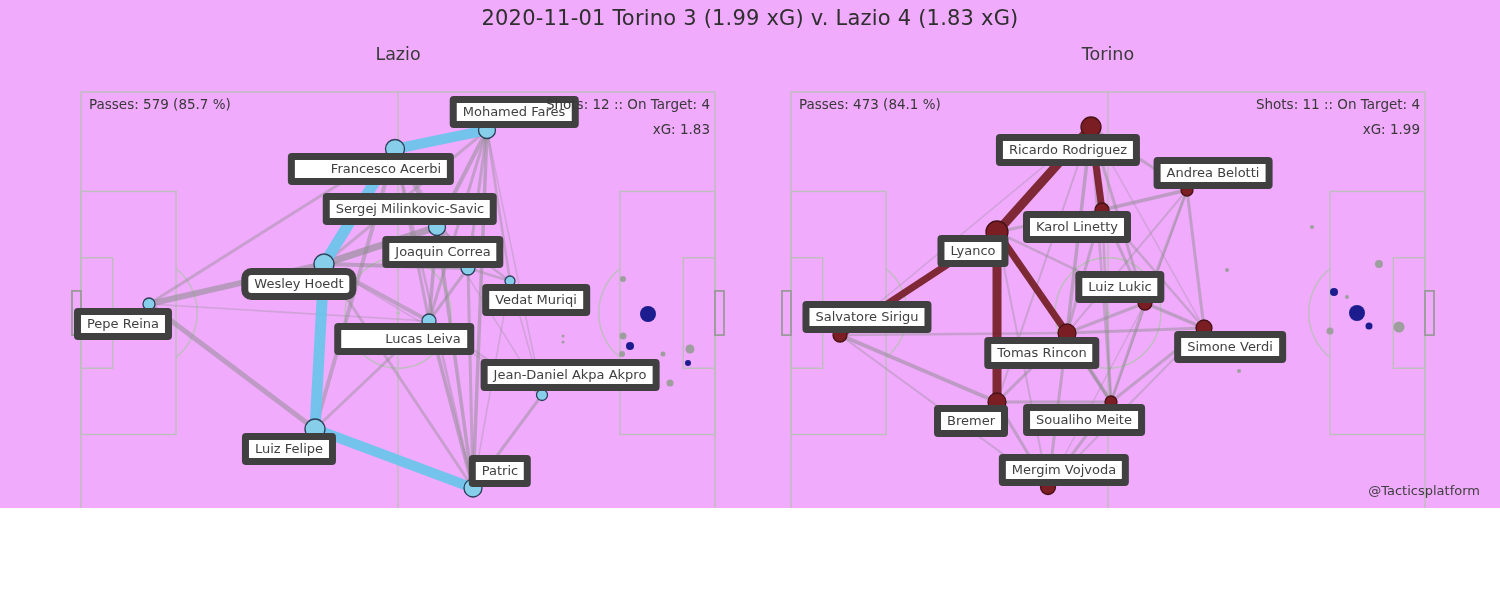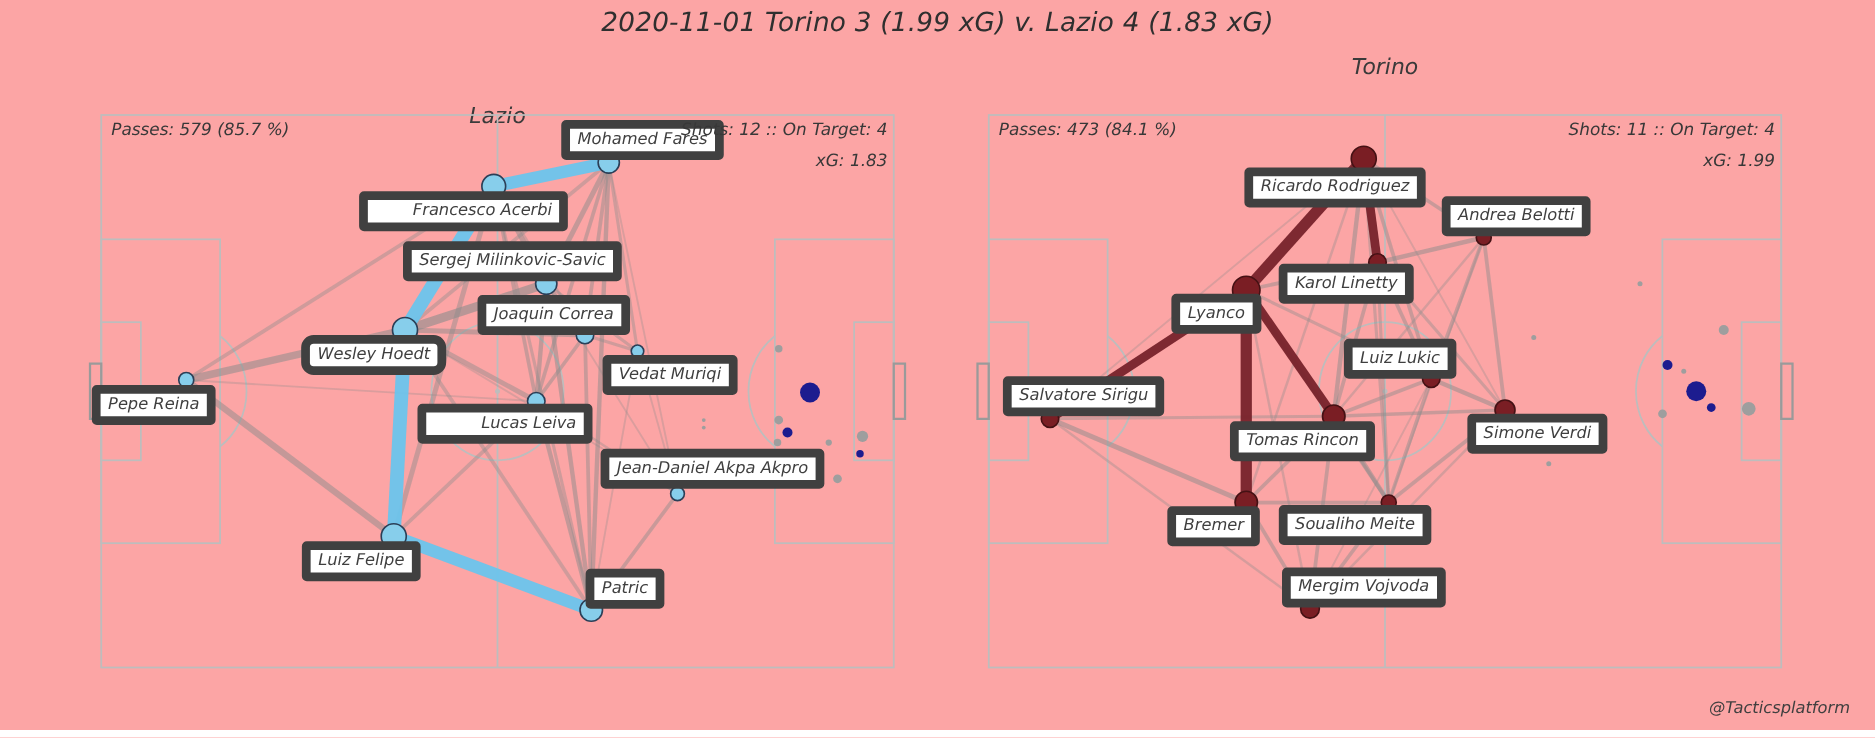--- a/index.html
+++ b/index.html
@@ -1,18 +1,18 @@
 <!DOCTYPE html>
 <html><head>
 <meta charset="utf-8">
 <style>
   html,body{margin:0;padding:0;background:#ffffff;}
   .canvas{
-    position:relative;width:1500px;height:584px;background:#fca5a5;
-    font-family:"DejaVu Sans", sans-serif;overflow:hidden;font-style:italic;
+    position:relative;width:1500px;height:508px;background:#f0abfc;
+    font-family:"DejaVu Sans", sans-serif;overflow:hidden;
   }
   .title{
     position:absolute;left:0;top:6px;width:100%;text-align:center;
     font-size:21px;color:#2f2f2f;letter-spacing:0.2px;
   }
   .subtitle{
     position:absolute;top:44px;transform:translateX(-50%);
     font-size:17.5px;color:#3a3a3a;
   }
   #viz{position:absolute;left:0;top:0;}
@@ -30,21 +30,21 @@
     position:absolute;right:20px;bottom:10px;font-size:13px;color:#3f3f3f;
   }
 </style>
 </head>
 <body>
 
 <div class="canvas">
 
   <div class="title">2020-11-01 Torino 3 (1.99 xG) v. Lazio 4 (1.83 xG)</div>
 
-  <div class="subtitle" style="left:398px;margin-top:39px;">Lazio</div>
+  <div class="subtitle" style="left:398px;">Lazio</div>
   <div class="subtitle" style="left:1108px;">Torino</div>
 
   <svg id="viz" width="1500" height="590">
       <g stroke="#bdbdbd" stroke-width="1.4" fill="none">
         <rect x="81" y="92" width="634" height="442"></rect>
         <line x1="398" y1="92" x2="398" y2="534"></line>
         <ellipse cx="398" cy="313" rx="52.83333333333333" ry="55.25"></ellipse>
         <circle cx="398" cy="313" r="2" fill="#bdbdbd" stroke="none"></circle>
         <rect x="81" y="191.45" width="95.1" height="243.10000000000002"></rect>
         <rect x="81" y="257.75" width="31.7" height="110.5"></rect>
@@ -219,21 +219,21 @@
       <div class="plabel" style="left: 514px; top: 112px;">Mohamed Fares</div>
       <div class="plabel" style="left: 410px; top: 209px;">Sergej Milinkovic-Savic</div>
       <div class="plabel" style="left: 404px; top: 339px; padding-left: 44px;">Lucas Leiva</div>
       <div class="plabel" style="left: 443px; top: 252px;">Joaquin Correa</div>
       <div class="plabel" style="left: 536px; top: 300px;">Vedat Muriqi</div>
       <div class="plabel" style="left: 570px; top: 375px; text-align: right;">Jean-Daniel Akpa Akpro</div>
       <div class="plabel" style="left: 867px; top: 317px;">Salvatore Sirigu</div>
       <div class="plabel" style="left: 1068px; top: 150px;">Ricardo Rodriguez</div>
       <div class="plabel" style="left: 973px; top: 251px;">Lyanco</div>
       <div class="plabel" style="left: 971px; top: 421px;">Bremer</div>
-      <div class="plabel" style="left: 1091px; top: 470px;">Mergim Vojvoda</div>
+      <div class="plabel" style="left: 1064px; top: 470px;">Mergim Vojvoda</div>
       <div class="plabel" style="left: 1077px; top: 227px;">Karol Linetty</div>
       <div class="plabel" style="left: 1042px; top: 353px;">Tomas Rincon</div>
       <div class="plabel" style="left: 1084px; top: 420px;">Soualiho Meite</div>
       <div class="plabel" style="left: 1120px; top: 287px;">Luiz Lukic</div>
       <div class="plabel" style="left: 1213px; top: 173px;">Andrea Belotti</div>
       <div class="plabel" style="left: 1230px; top: 347px;">Simone Verdi</div>
     </div>
 
   <div class="stat" style="left:89px;top:96px;">Passes: 579 (85.7 %)</div>
   <div class="stat right" style="right:790px;top:96px;">Shots: 12 :: On Target: 4</div>

